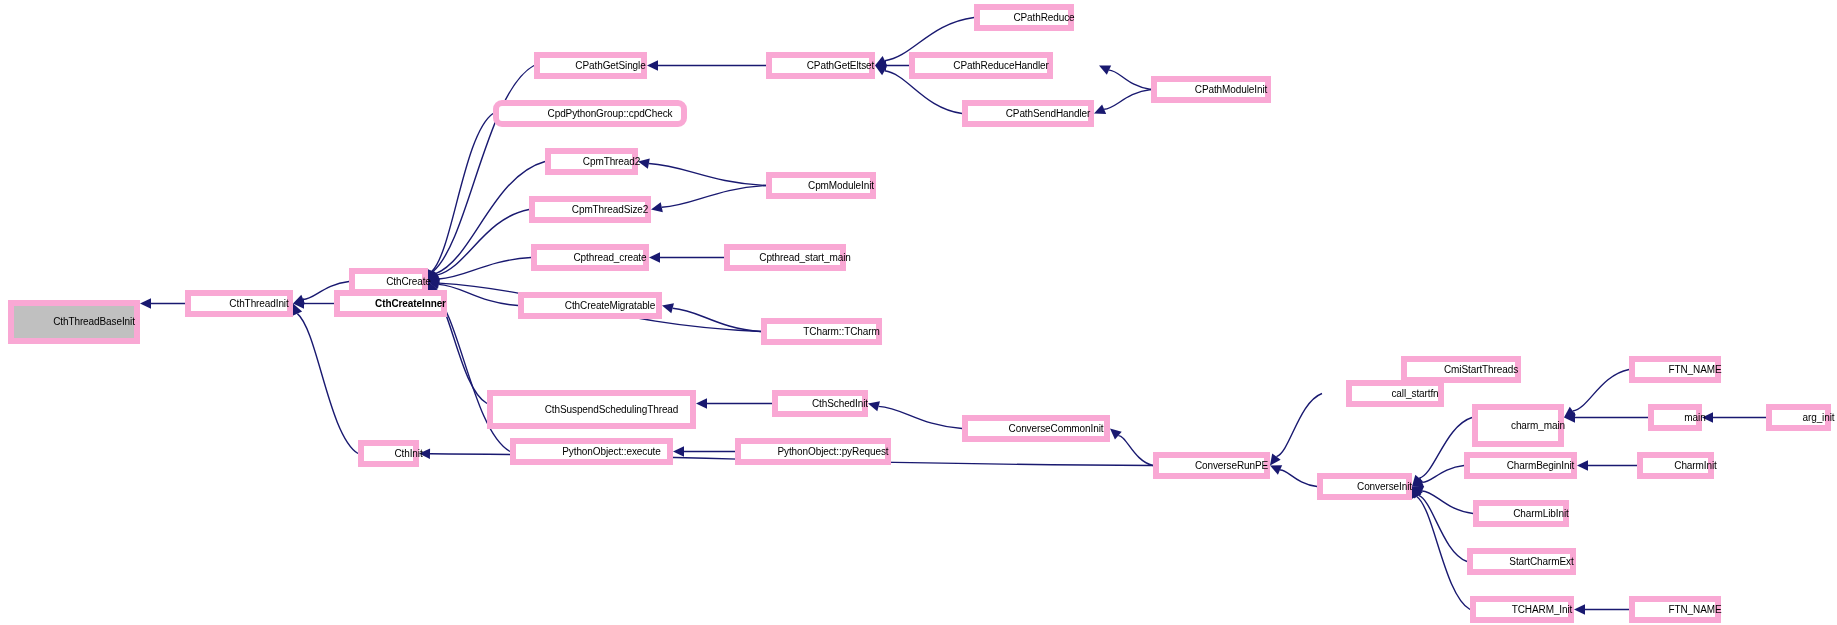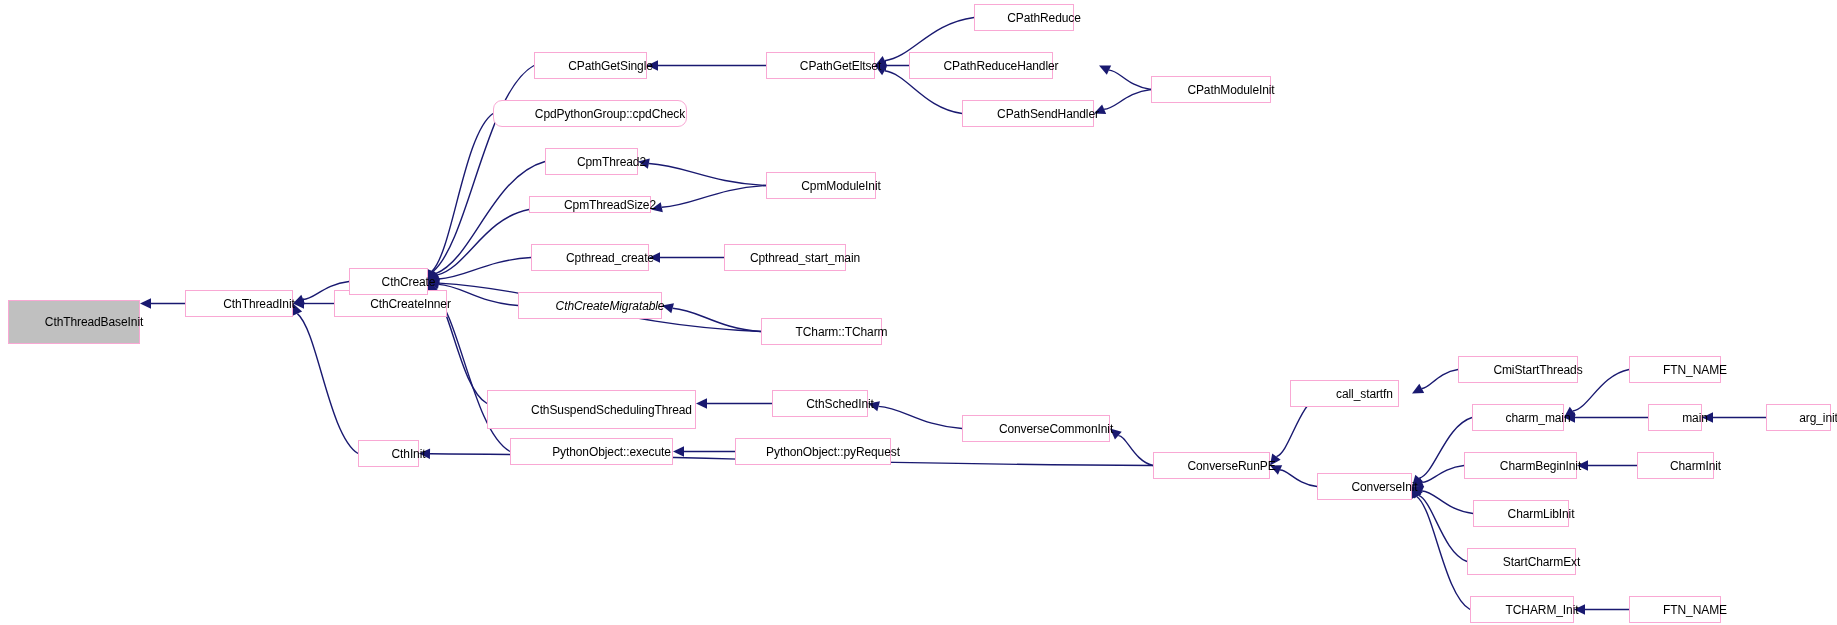--- a/index.html
+++ b/index.html
@@ -19,24 +19,24 @@
     position: absolute;
     left: 0;
     top: 0;
     width: 1837px;
     height: 625px;
     pointer-events: none;
   }
   .node {
     position: absolute;
     box-sizing: border-box;
-    border: 1px solid #f9a8d4;
+    border: 6px solid #f9a8d4;
     background: #ffffff;
     color: #000000;
-    font-size: 12px;
+    font-size: 10px;
     line-height: 1;
     display: flex;
     align-items: center;
     justify-content: center;
     white-space: nowrap;
     letter-spacing: -0.1px;
     cursor: pointer;
     padding-left: 40px;
   }
   .node.current {
@@ -131,47 +131,47 @@
         <polygon points="1564,417.5 1569.759742191436,406.7824737048052 1575.9377896816914,415.14857968119287"></polygon>
         <polygon points="1564,417.5 1575,412.3 1575,422.7"></polygon>
         <polygon points="1577,465.5 1588,460.3 1588,470.7"></polygon>
         <polygon points="1702,417.5 1713,412.3 1713,422.7"></polygon>
         <polygon points="1574,609.5 1585,604.3 1585,614.7"></polygon>
       </g>
   </svg>
   <div id="node-layer">
       <div class="node current" style="left: 8px; top: 300px; width: 132px; height: 44px;">CthThreadBaseInit</div>
       <div class="node" style="left: 185px; top: 290px; width: 108px; height: 27px;">CthThreadInit</div>
-      <div class="node" style="left: 334px; top: 290px; width: 113px; height: 27px;">CthCreateInner</div>
+      <div class="node" style="left: 334px; top: 290px; width: 113px; height: 27px; font-weight: bold;">CthCreateInner</div>
       <div class="node" style="left: 349px; top: 268px; width: 79px; height: 27px;">CthCreate</div>
       <div class="node" style="left: 358px; top: 440px; width: 61px; height: 27px;">CthInit</div>
       <div class="node" style="left: 534px; top: 52px; width: 113px; height: 27px;">CPathGetSingle</div>
       <div class="node" style="left: 493px; top: 100px; width: 194px; height: 27px; border-radius: 9px;">CpdPythonGroup::cpdCheck</div>
       <div class="node" style="left: 545px; top: 148px; width: 93px; height: 27px;">CpmThread2</div>
-      <div class="node" style="left: 529px; top: 196px; width: 122px; height: 17px;">CpmThreadSize2</div>
+      <div class="node" style="left: 529px; top: 196px; width: 122px; height: 27px;">CpmThreadSize2</div>
       <div class="node" style="left: 531px; top: 244px; width: 118px; height: 27px;">Cpthread_create</div>
-      <div class="node" style="left: 518px; top: 292px; width: 144px; height: 27px; font-style: italic;">CthCreateMigratable</div>
+      <div class="node" style="left: 518px; top: 292px; width: 144px; height: 27px;">CthCreateMigratable</div>
       <div class="node" style="left: 487px; top: 390px; width: 209px; height: 39px;">CthSuspendSchedulingThread</div>
       <div class="node" style="left: 510px; top: 438px; width: 163px; height: 27px;">PythonObject::execute</div>
       <div class="node" style="left: 766px; top: 52px; width: 109px; height: 27px;">CPathGetEltset</div>
       <div class="node" style="left: 766px; top: 172px; width: 110px; height: 27px;">CpmModuleInit</div>
       <div class="node" style="left: 724px; top: 244px; width: 122px; height: 27px;">Cpthread_start_main</div>
       <div class="node" style="left: 761px; top: 318px; width: 121px; height: 27px;">TCharm::TCharm</div>
       <div class="node" style="left: 772px; top: 390px; width: 96px; height: 27px;">CthSchedInit</div>
       <div class="node" style="left: 735px; top: 438px; width: 156px; height: 27px;">PythonObject::pyRequest</div>
       <div class="node" style="left: 974px; top: 4px; width: 100px; height: 27px;">CPathReduce</div>
       <div class="node" style="left: 909px; top: 52px; width: 144px; height: 27px;">CPathReduceHandler</div>
       <div class="node" style="left: 962px; top: 100px; width: 132px; height: 27px;">CPathSendHandler</div>
       <div class="node" style="left: 962px; top: 415px; width: 148px; height: 27px;">ConverseCommonInit</div>
       <div class="node" style="left: 1151px; top: 76px; width: 120px; height: 27px;">CPathModuleInit</div>
       <div class="node" style="left: 1153px; top: 452px; width: 117px; height: 27px;">ConverseRunPE</div>
-      <div class="node" style="left: 1290px; top: 380px; width: 109px; height: 27px; text-align: center;">call_startfn</div>
+      <div class="node" style="left: 1346px; top: 380px; width: 98px; height: 27px; text-align: center;">call_startfn</div>
       <div class="node" style="left: 1317px; top: 473px; width: 95px; height: 27px;">ConverseInit</div>
-      <div class="node" style="left: 1458px; top: 356px; width: 120px; height: 27px;">CmiStartThreads</div>
-      <div class="node" style="left: 1472px; top: 404px; width: 92px; height: 27px;">charm_main</div>
+      <div class="node" style="left: 1401px; top: 356px; width: 120px; height: 27px;">CmiStartThreads</div>
+      <div class="node" style="left: 1472px; top: 404px; width: 92px; height: 43px;">charm_main</div>
       <div class="node" style="left: 1464px; top: 452px; width: 113px; height: 27px;">CharmBeginInit</div>
       <div class="node" style="left: 1473px; top: 500px; width: 96px; height: 27px;">CharmLibInit</div>
       <div class="node" style="left: 1467px; top: 548px; width: 109px; height: 27px;">StartCharmExt</div>
       <div class="node" style="left: 1470px; top: 596px; width: 104px; height: 27px;">TCHARM_Init</div>
       <div class="node" style="left: 1629px; top: 356px; width: 92px; height: 27px;">FTN_NAME</div>
       <div class="node" style="left: 1648px; top: 404px; width: 54px; height: 27px;">main</div>
       <div class="node" style="left: 1637px; top: 452px; width: 77px; height: 27px;">CharmInit</div>
       <div class="node" style="left: 1629px; top: 596px; width: 92px; height: 27px;">FTN_NAME</div>
       <div class="node" style="left: 1766px; top: 404px; width: 65px; height: 27px;">arg_init</div>
     </div>

